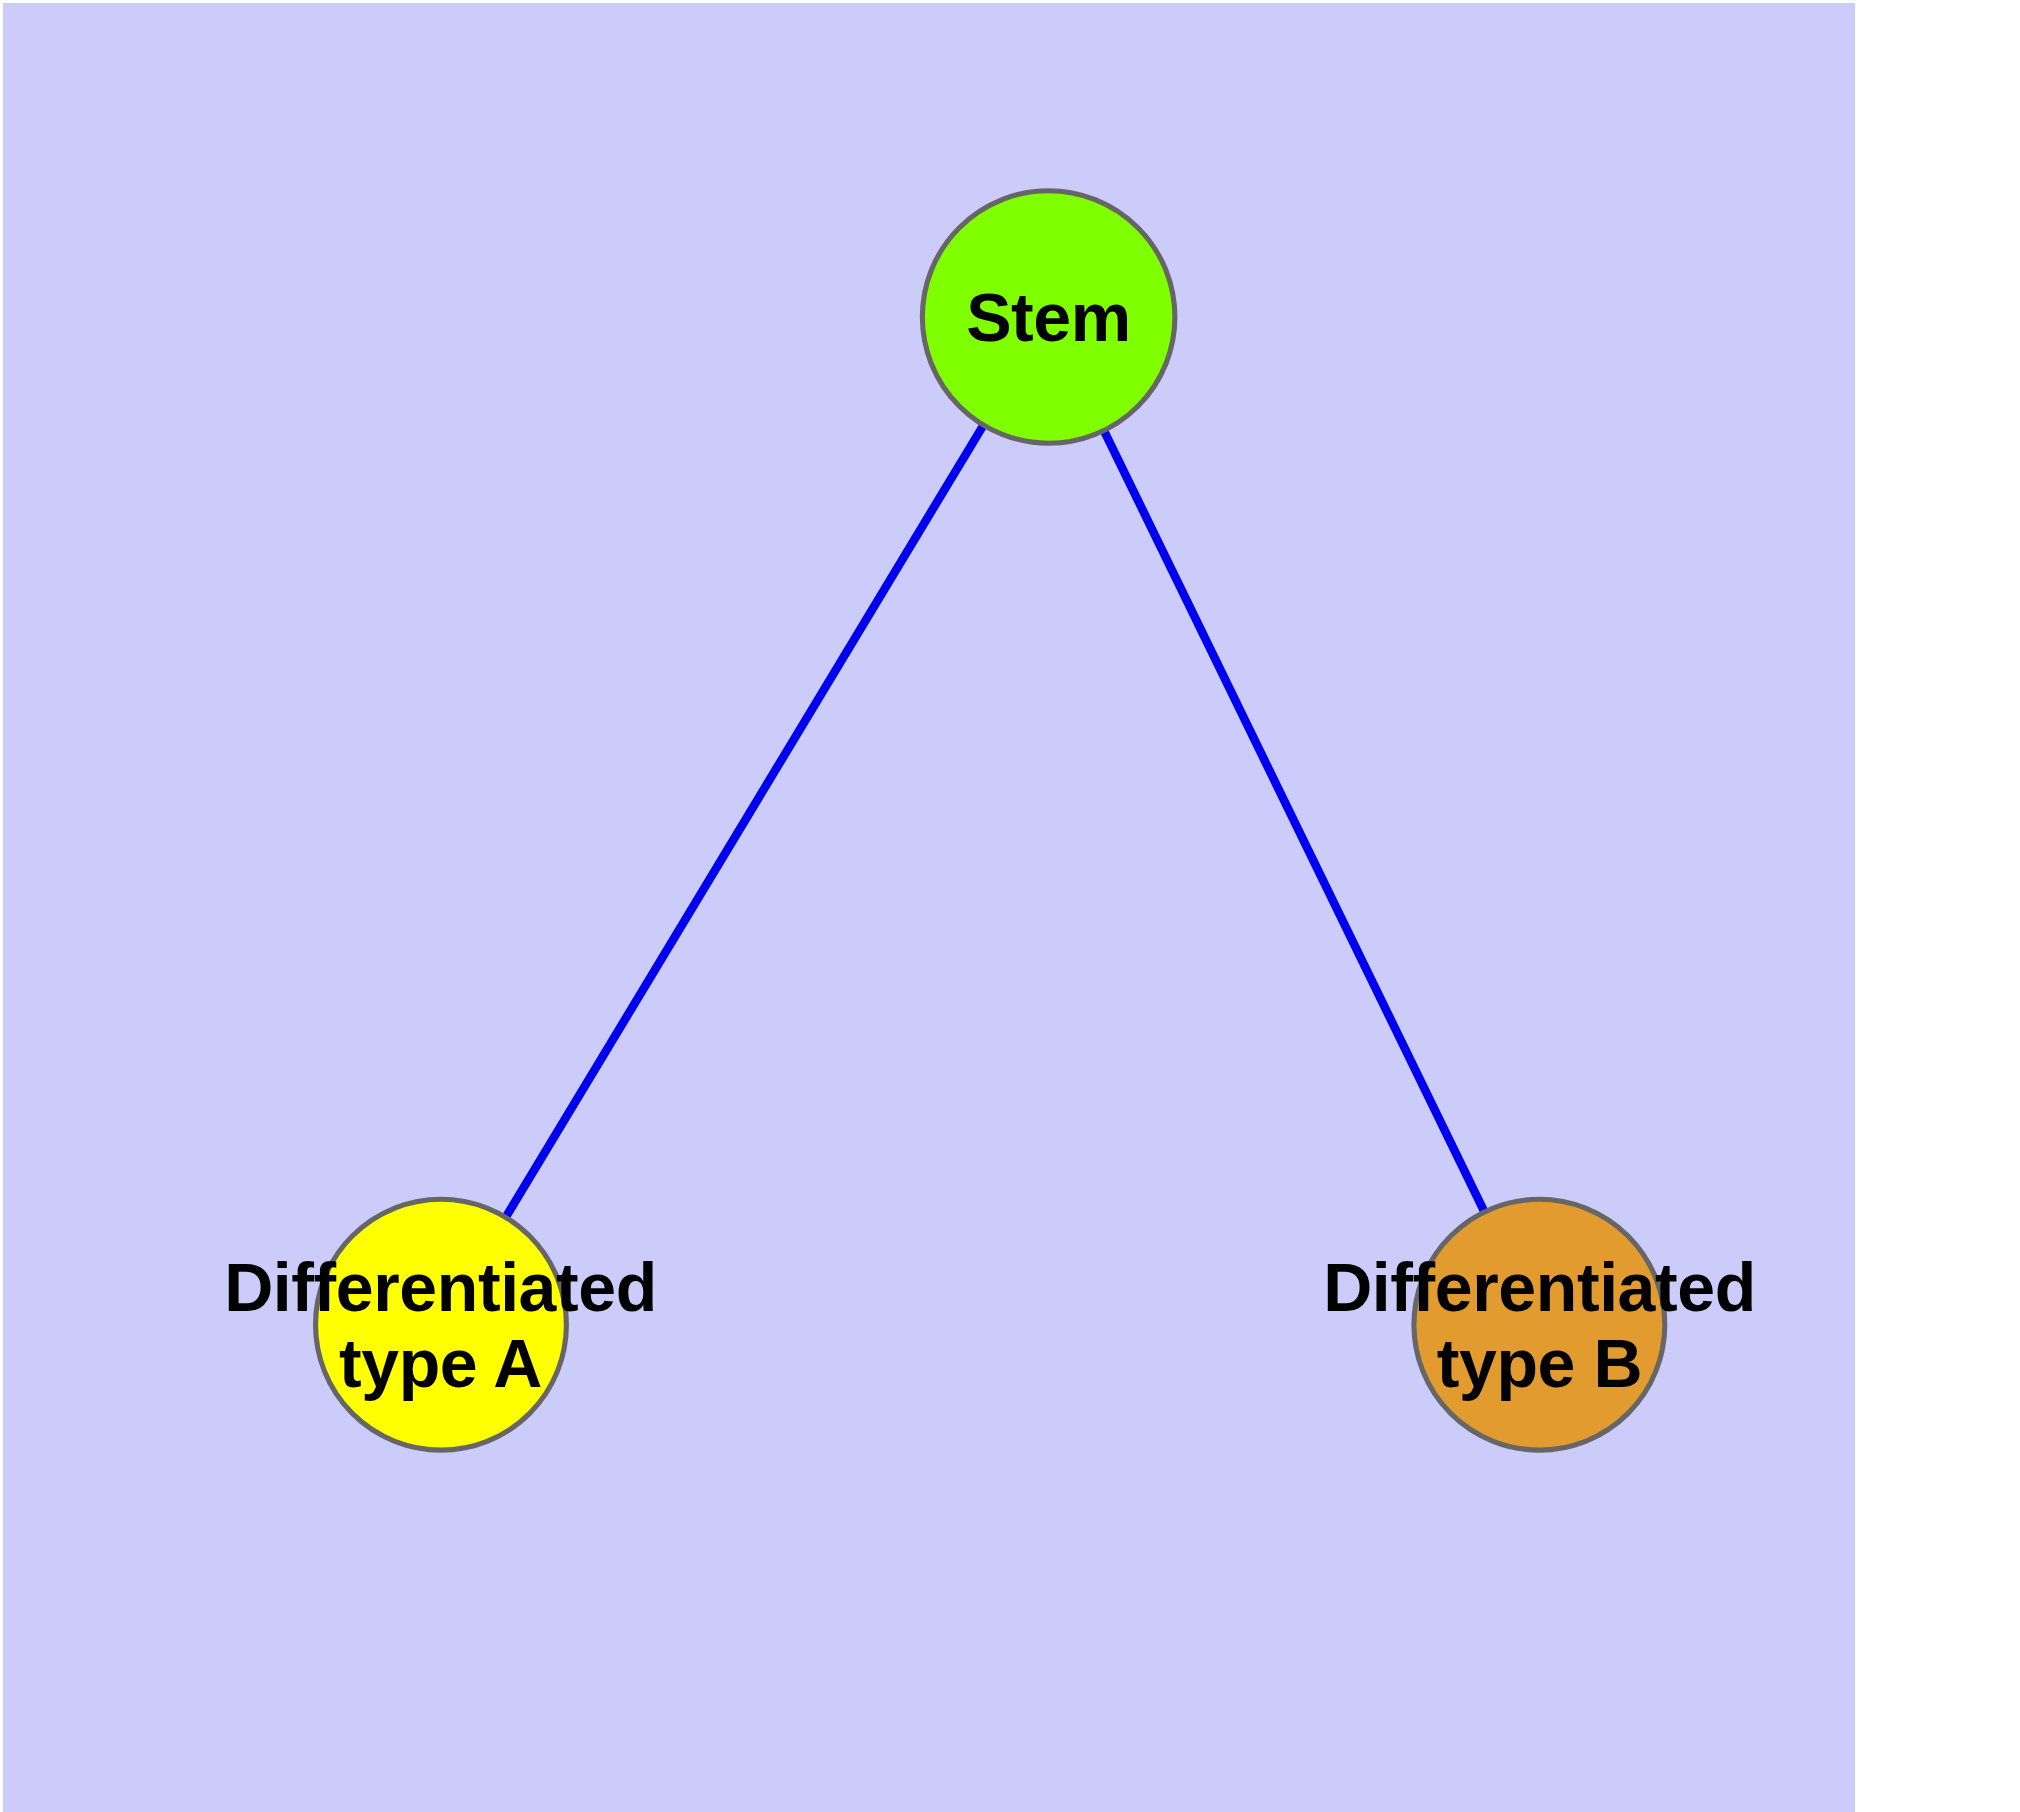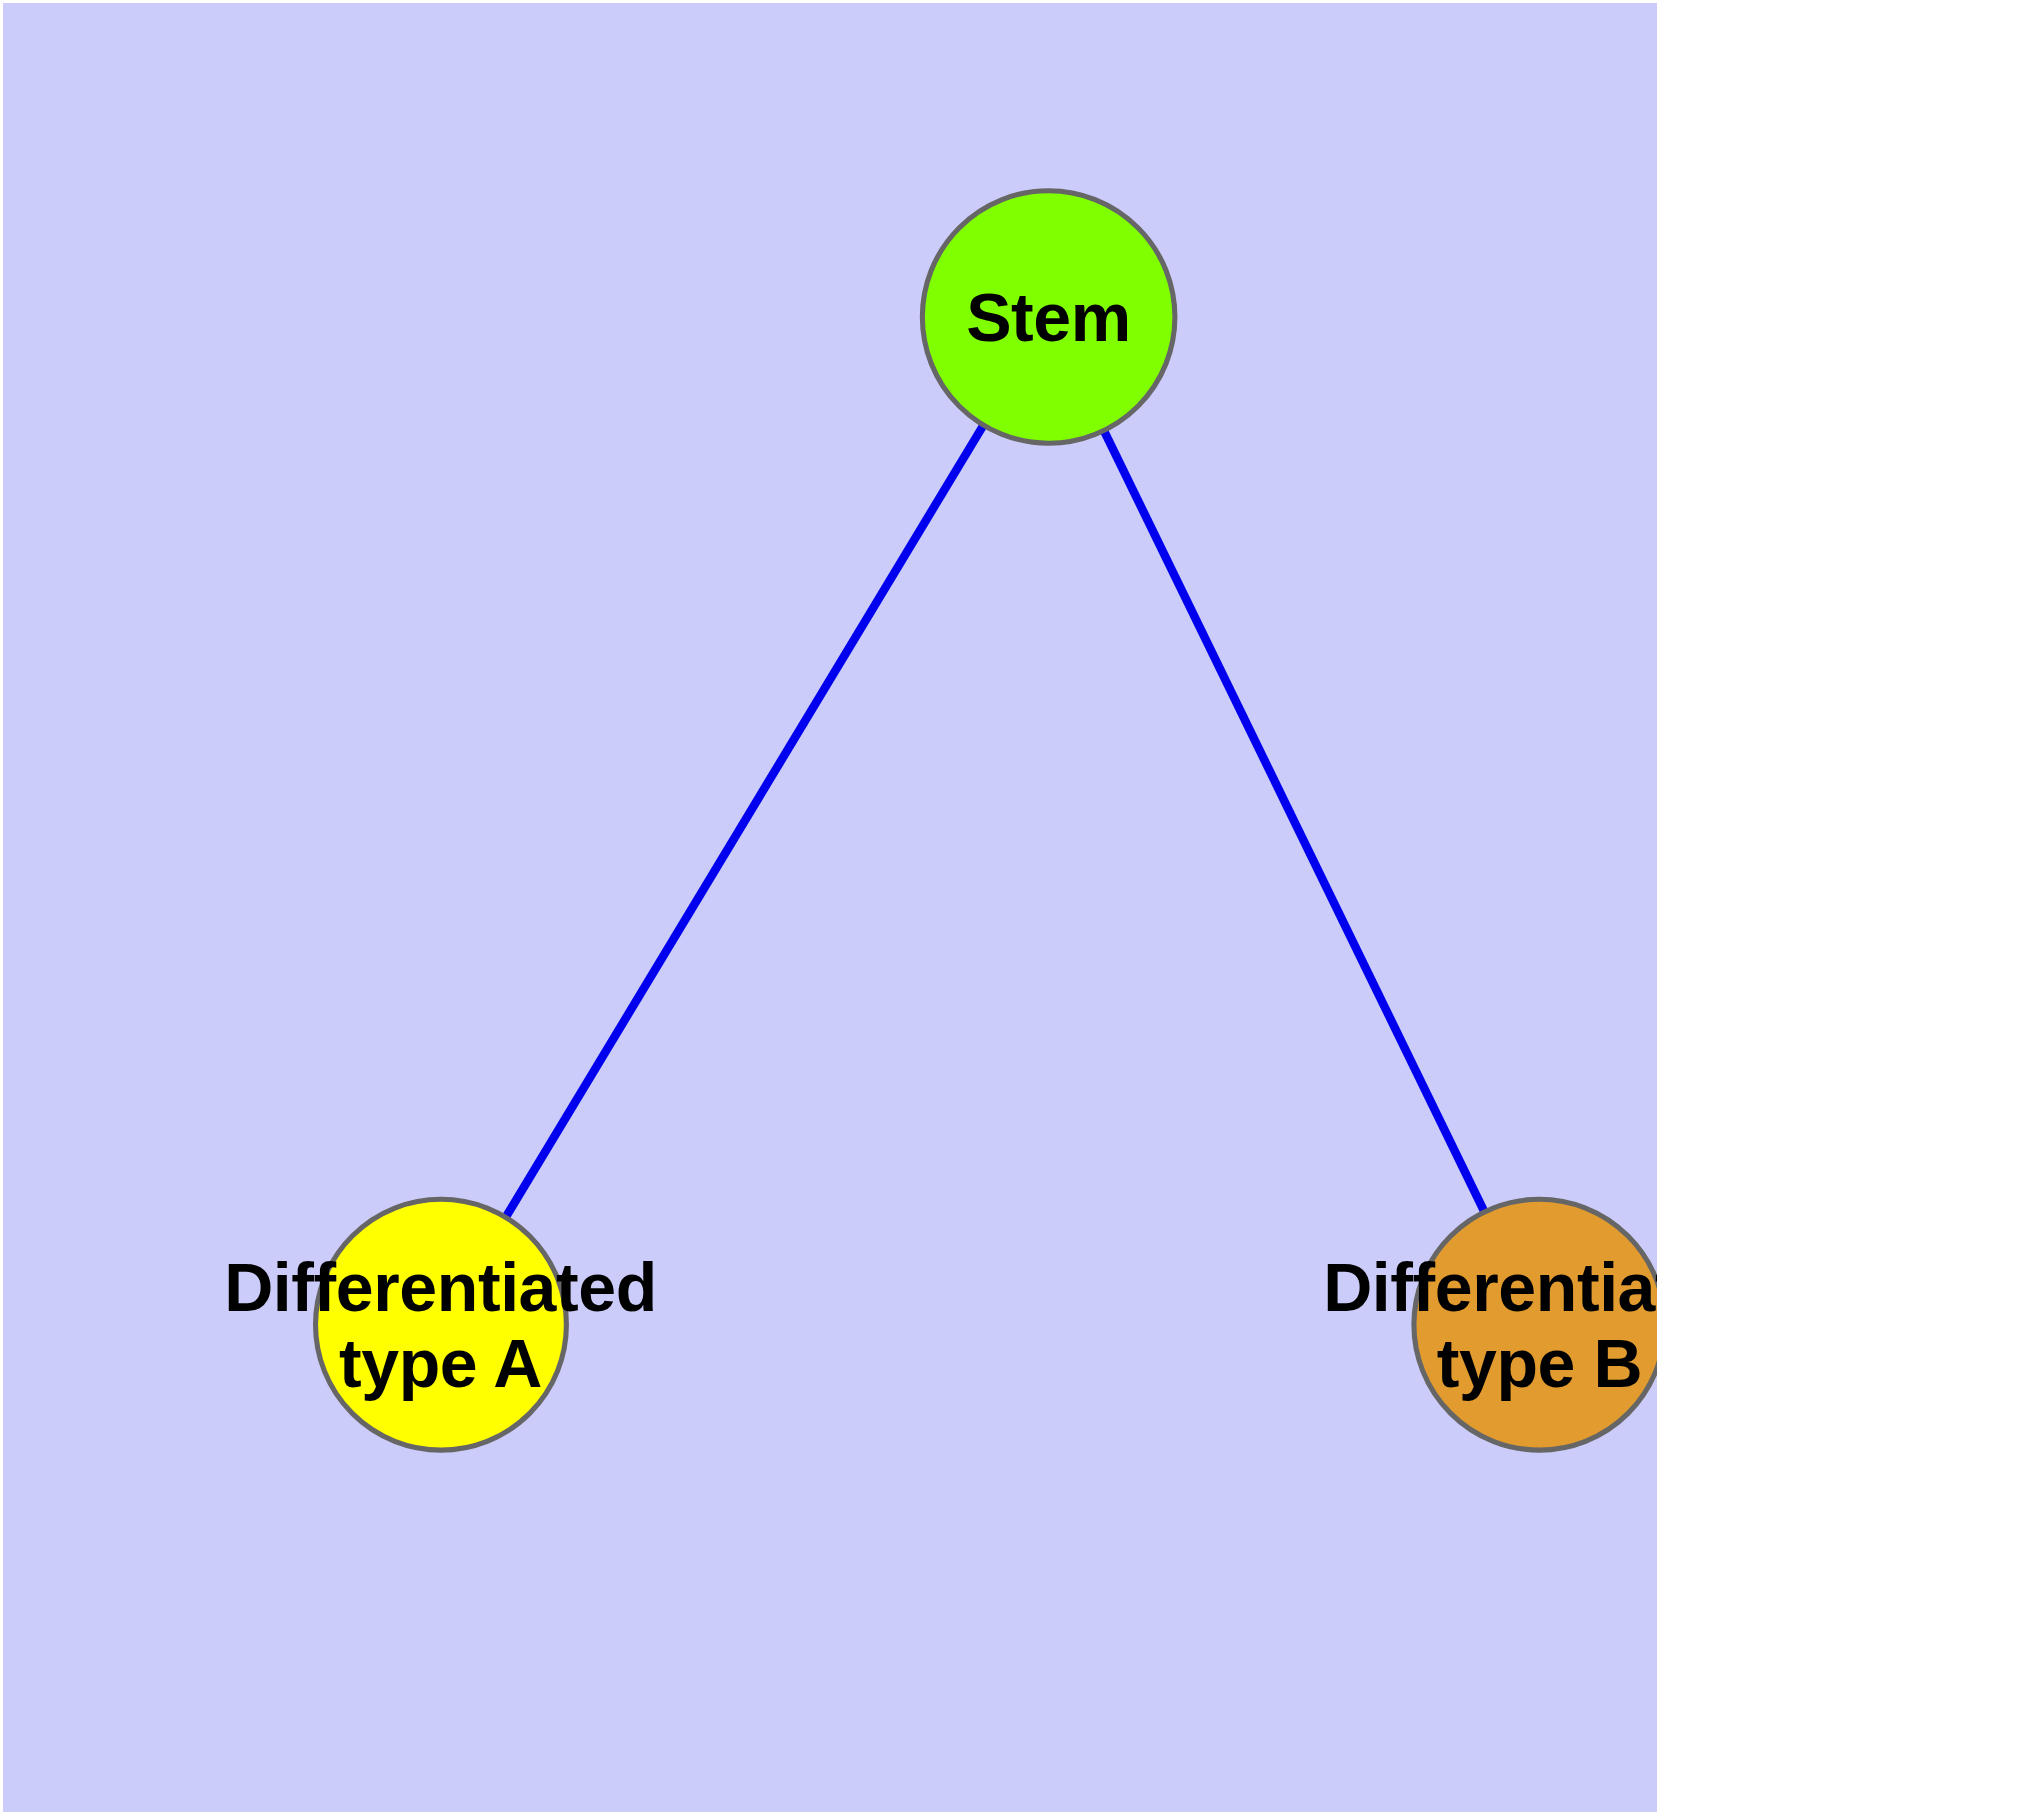--- a/index.html
+++ b/index.html
@@ -42,21 +42,21 @@
     letter-spacing: -0.4px;
     pointer-events: none;
   }
   .label-stem   { font-size: 68px; }
   .label-typea  { font-size: 68px; }
   .label-typeb  { font-size: 68px; }
 </style>
 </head>
 <body>
 
-<div id="stage" style="width: 1657px; height: 1812px; background: rgb(255, 255, 255);">
+<div id="stage" style="width: 1855px; height: 1812px; background: rgb(255, 255, 255);">
 
   <div id="canvas-bg" style="background: rgb(204, 204, 250);"></div>
 
   <svg id="graph-svg" viewBox="0 0 2384 2138" xmlns="http://www.w3.org/2000/svg">
 
     <g>
       <line id="edge-stem-a" x1="1159.0234549778008" y1="503.3083849810249" x2="597.4601440617873" y2="1434.5479619393793" stroke="#0000ee" stroke-width="10" stroke-linecap="butt"></line>
       <line id="edge-stem-b" x1="1303.109720984032" y1="509.75899525045634" x2="1750.3280917377165" y2="1428.1400709432553" stroke="#0000ee" stroke-width="10" stroke-linecap="butt"></line>
     </g>
 

